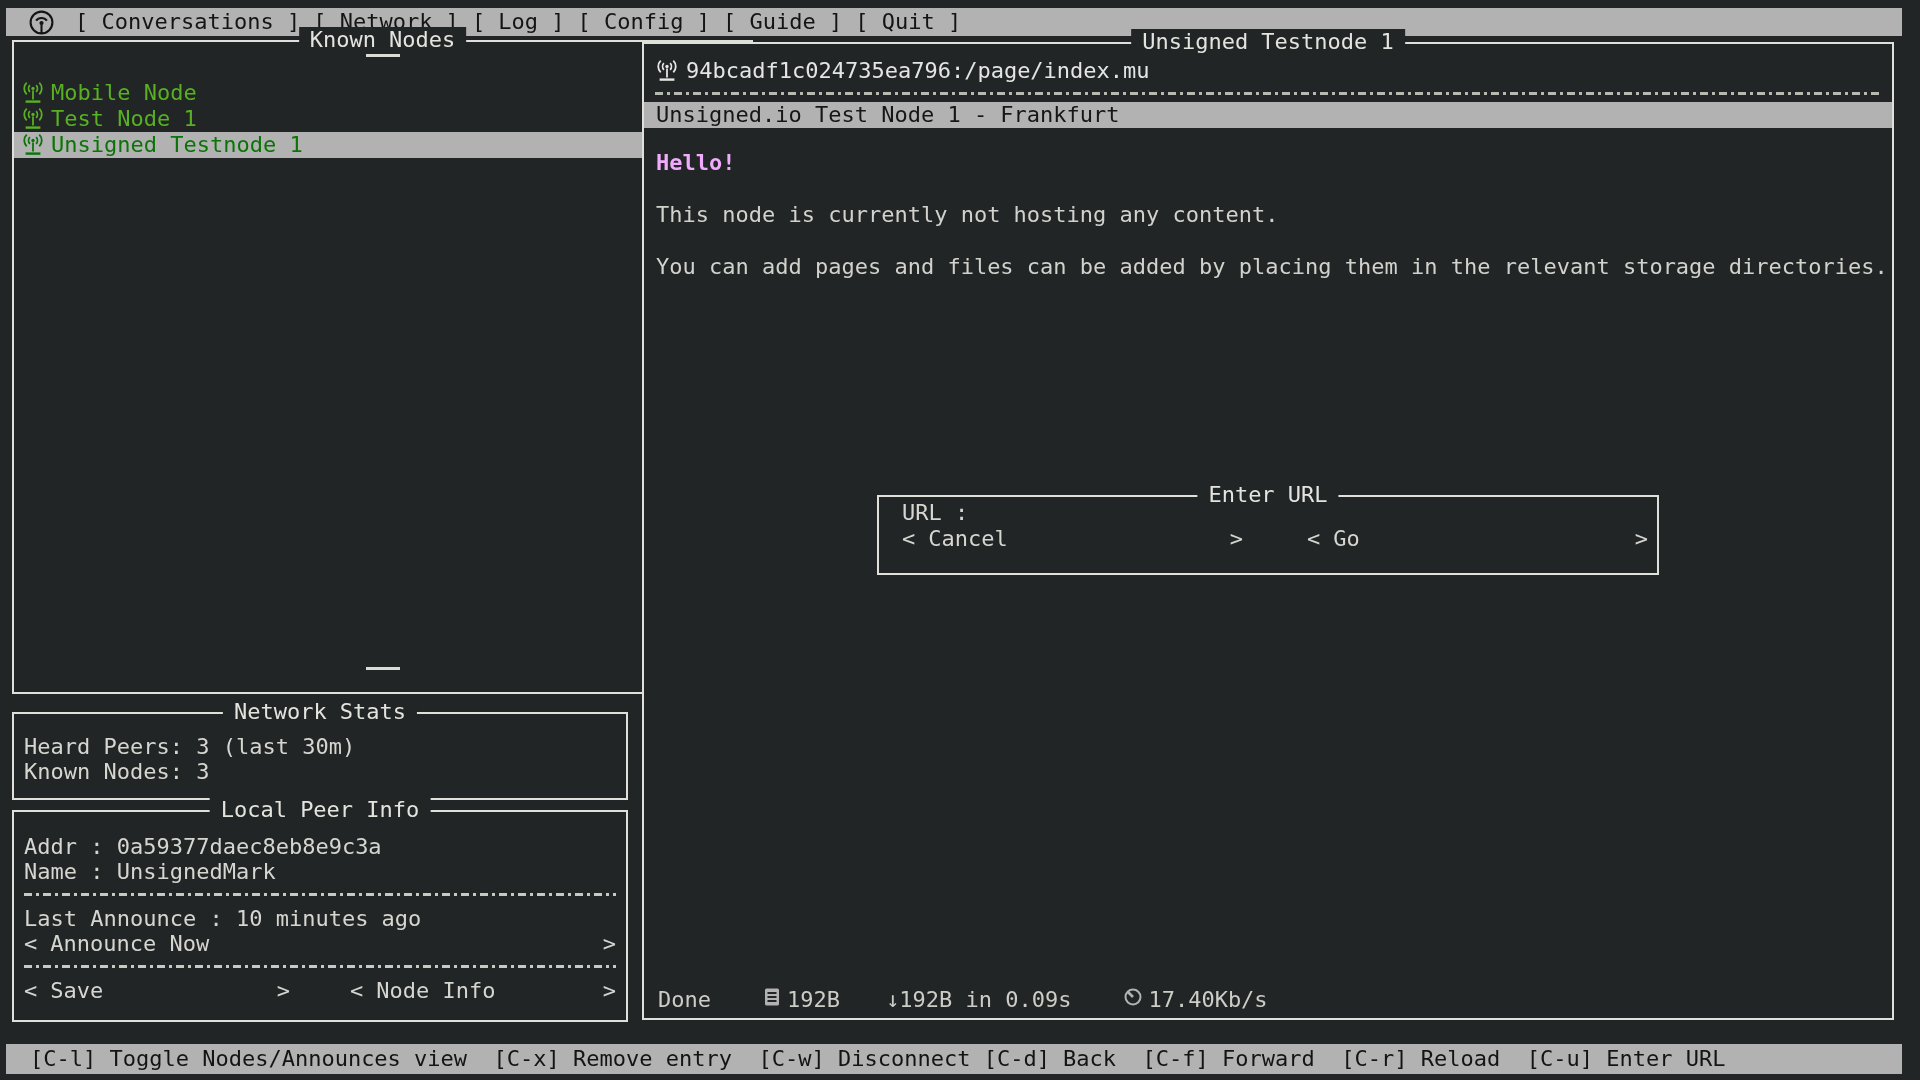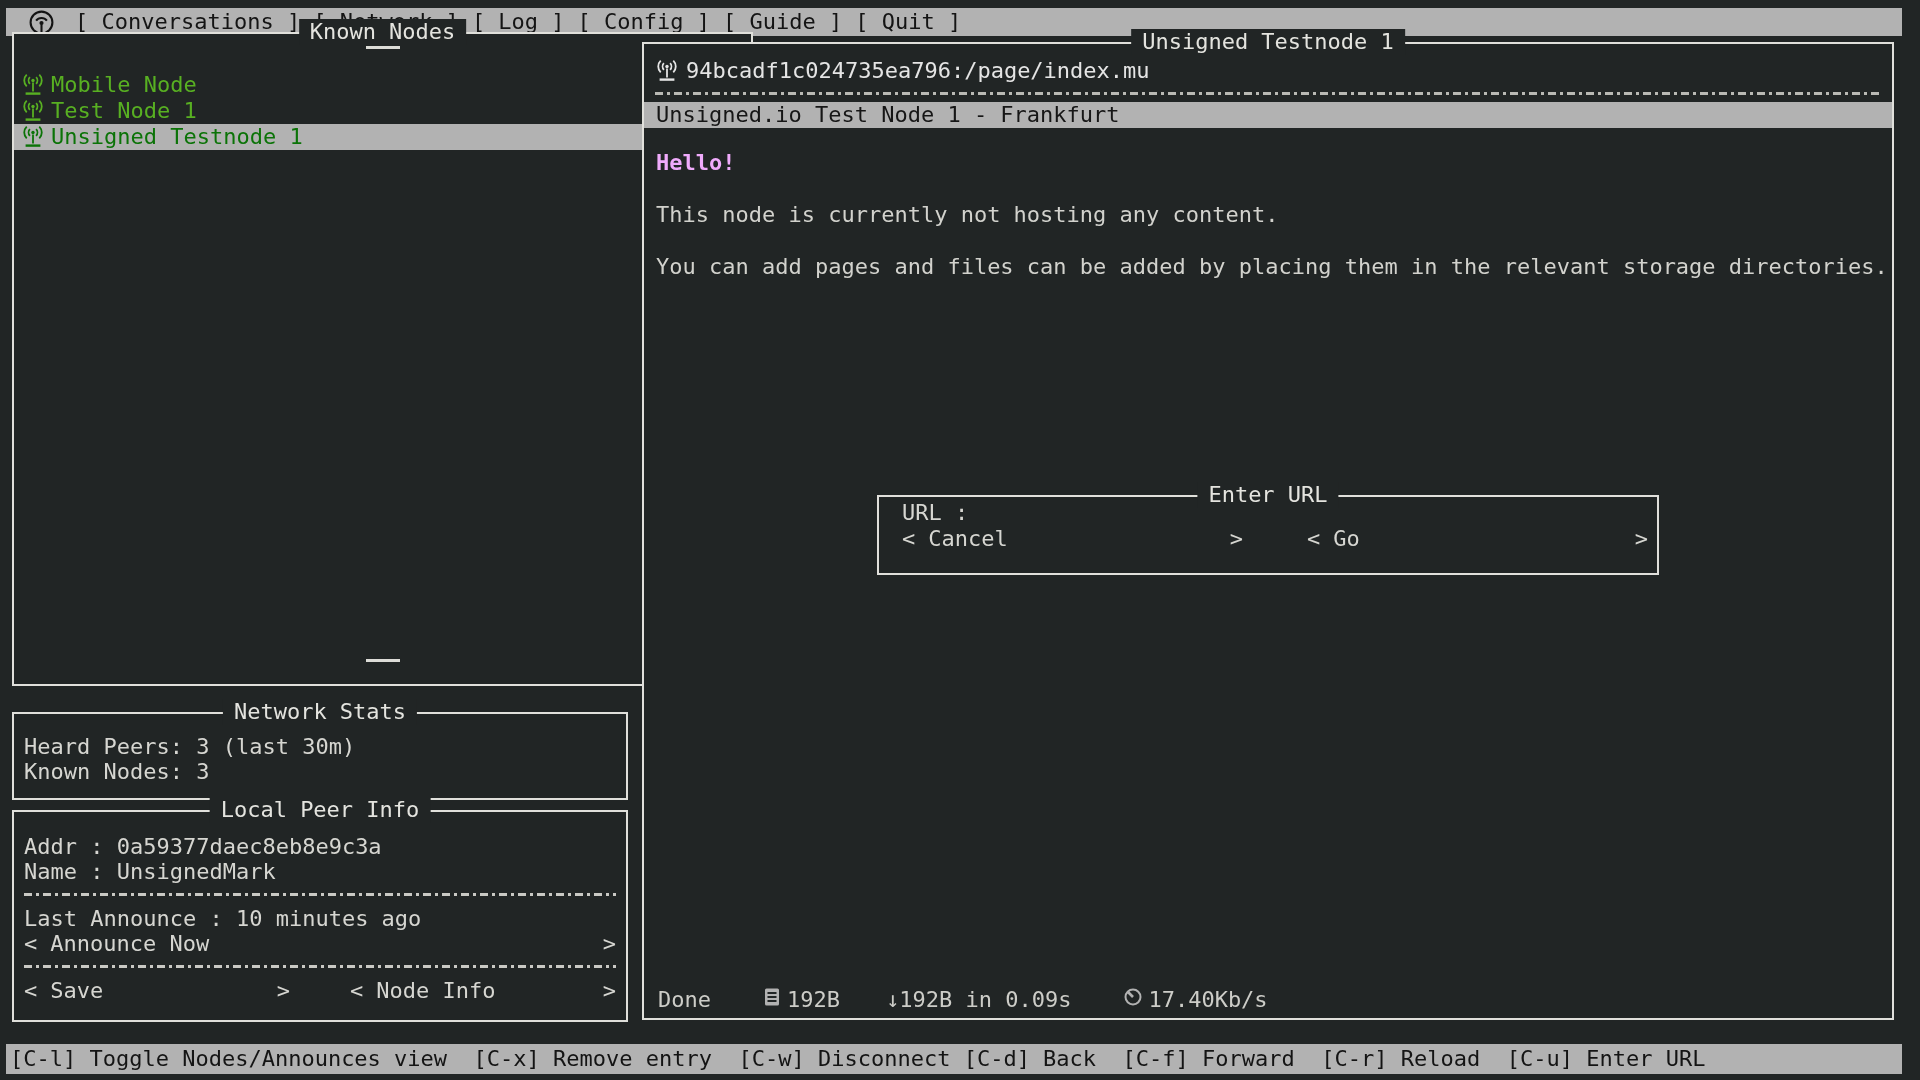--- a/index.html
+++ b/index.html
@@ -60,21 +60,21 @@
   
   .status-row{position:absolute;left:14px;bottom:5px;display:flex;align-items:flex-start;color:#cdcdc8;}
   .status-row .seg{white-space:pre;}
   .s-doc{margin-left:52px;margin-right:6px;display:flex;align-items:center;}
   .s-transfer{margin-left:46px;}
   .s-gauge{margin-left:52px;margin-right:5px;display:flex;align-items:center;}
   
   .shortcutbar{
     position:absolute;left:6px;top:1044px;width:1896px;height:30px;
     background:#b2b2b2;color:#141414;display:flex;align-items:center;
-    padding-left:4px;box-sizing:border-box;white-space:pre;
+    padding-left:24px;box-sizing:border-box;white-space:pre;
   }
   svg{display:block;}
 </style>
 </head>
 <body>
 
 <div class="screen">
 
   <div class="menubar">
     <span class="logo">
@@ -86,21 +86,21 @@
       </svg>
     </span>
     <span class="menu-item">[ Conversations ]</span>
     <span class="menu-item">[ Network ]</span>
     <span class="menu-item">[ Log ]</span>
     <span class="menu-item">[ Config ]</span>
     <span class="menu-item">[ Guide ]</span>
     <span class="menu-item">[ Quit ]</span>
   </div>
 
-  <div class="panel" style="left:12px;top:32px;width:741px;height:654px;text-decoration:underline;">
+  <div class="panel" style="left:12px;top:40px;width:741px;height:654px;text-decoration:underline;">
     <span class="panel-title">Known Nodes</span>
     <span class="scroll-ind" style="top:12px;"></span>
     <span class="scroll-ind" style="bottom:22px;"></span>
     <div class="node-list">
       <div class="node-row">
         <span>
           <svg viewBox="0 0 22 24" width="22" height="24" fill="none" stroke="currentColor" stroke-width="1.8">
             <circle cx="11" cy="7.5" r="1.7" fill="currentColor" stroke="none"></circle>
             <path d="M7.9 10.8 A4.8 4.8 0 0 1 7.9 4.2"></path>
             <path d="M14.1 4.2 A4.8 4.8 0 0 1 14.1 10.8"></path>

